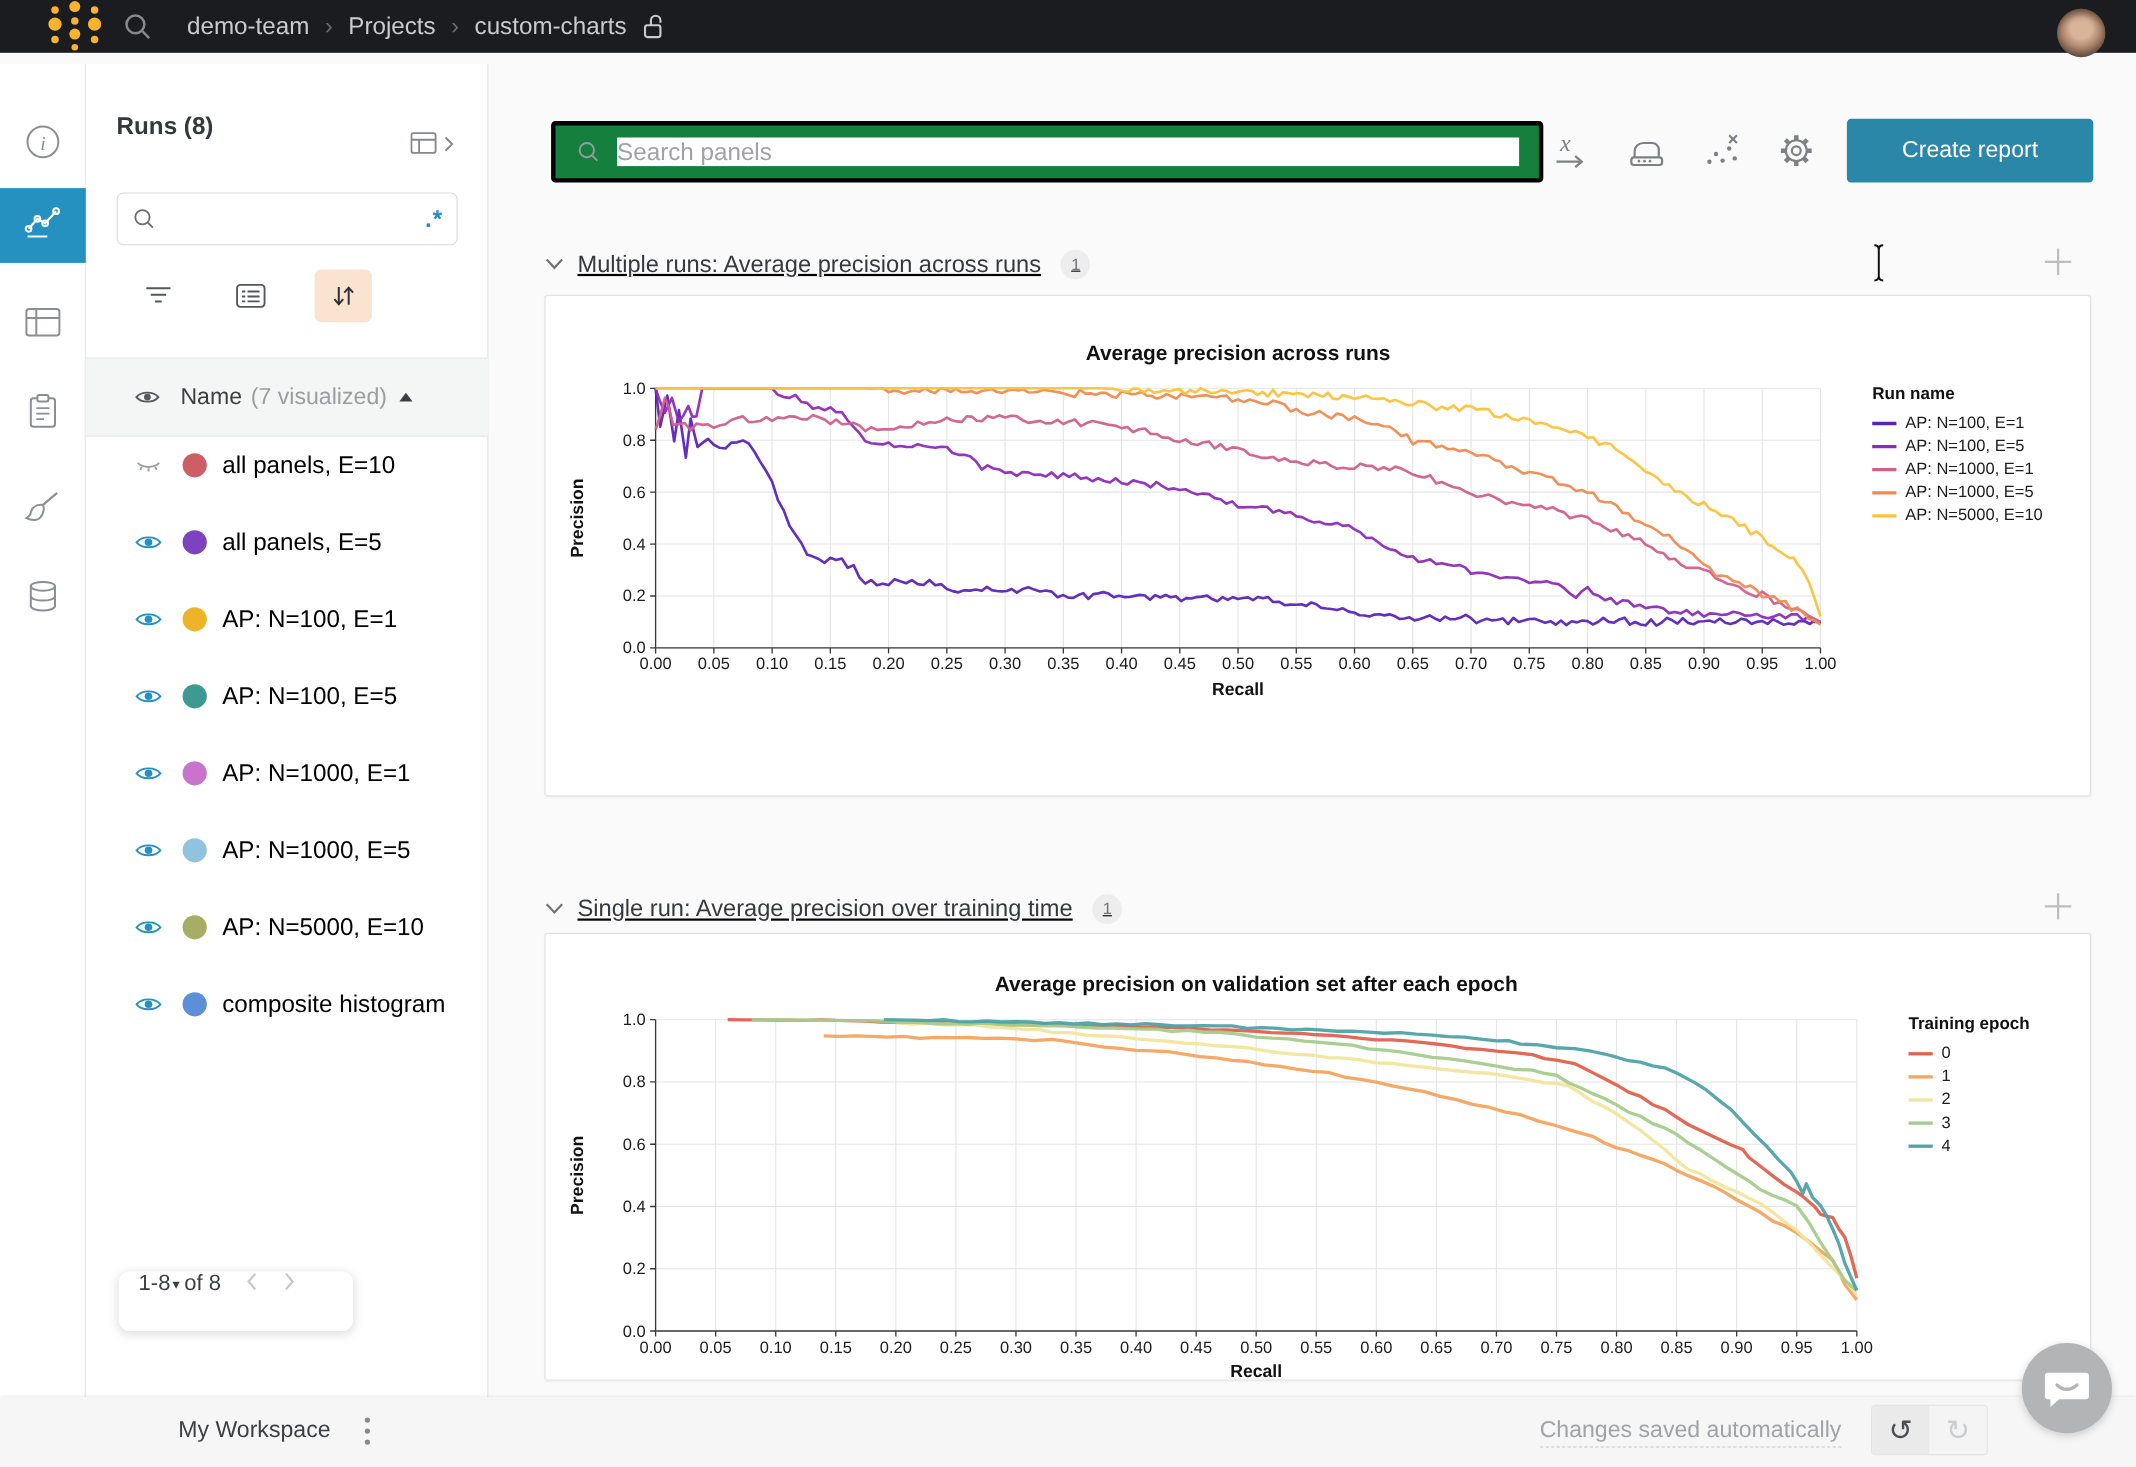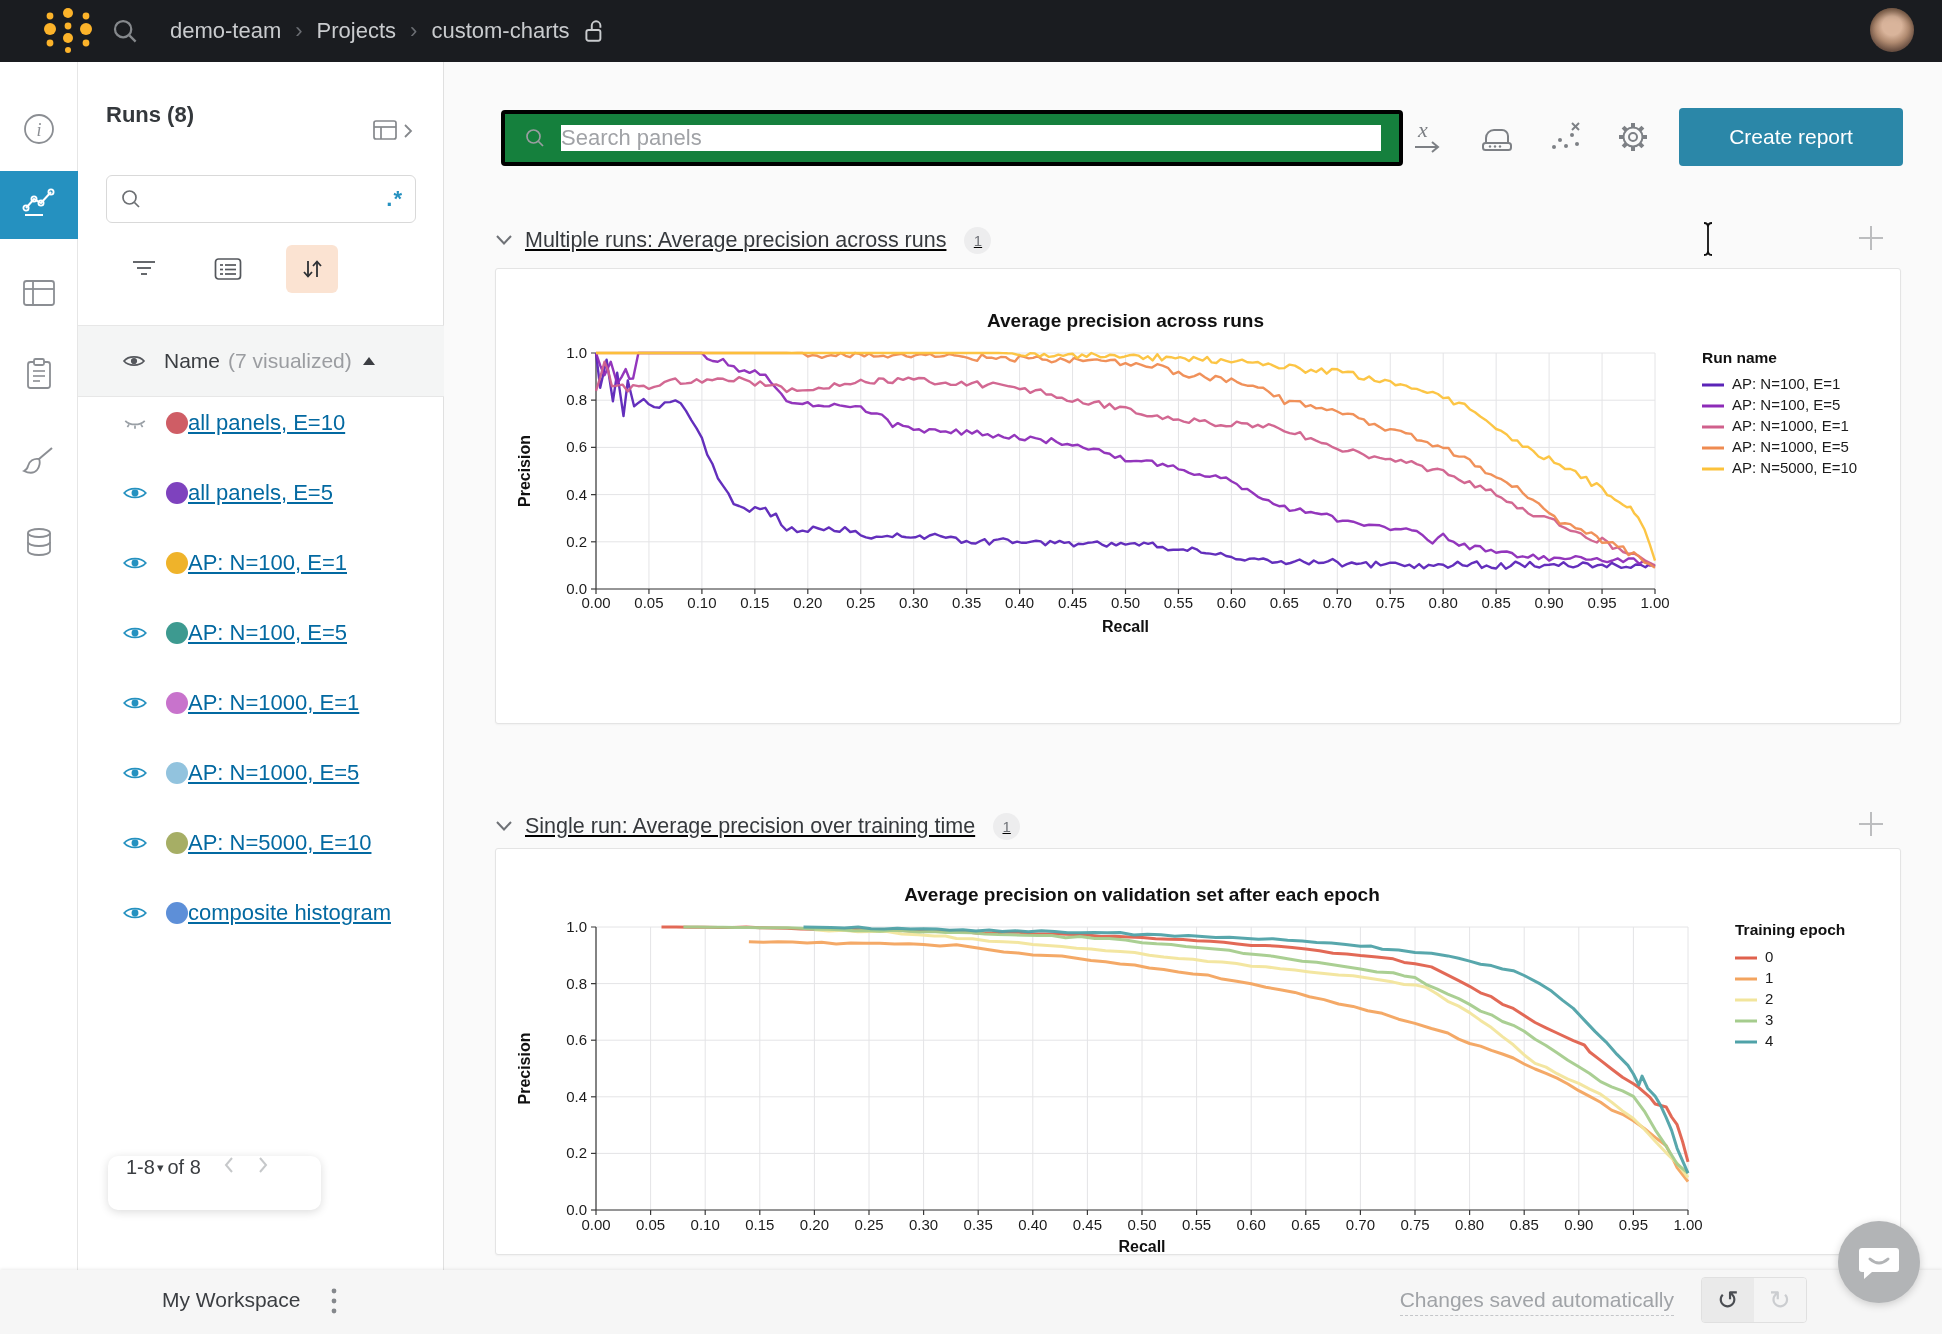--- a/index.html
+++ b/index.html
@@ -2,21 +2,21 @@
 <html><head>
 <meta charset="utf-8">
 <style>
   * { margin:0; padding:0; box-sizing:border-box; }
   html,body { width:1942px; height:1334px; overflow:hidden; background:#fafafa;
     font-family:"Liberation Sans", sans-serif; }
   .tex { background-image:radial-gradient(rgba(0,0,0,0.035) 1px, transparent 1.2px);
          background-size:7px 7px; }
 
   
-  #navbar { position:absolute; top:0; left:0; width:1942px; height:62px; background:#1a1c20;
+  #navbar { position:absolute; top:0; left:0; width:1942px; height:48px; background:#1a1c20;
     display:flex; align-items:center; z-index:30; }
   #navbar .crumb { color:#c9cbce; font-size:22px; cursor:pointer; }
   #navbar .sep { color:#6a6d72; font-size:22px; margin:0 14px; }
   #avatar { position:absolute; right:28px; top:8px; width:44px; height:44px; border-radius:50%;
     background:radial-gradient(circle at 50% 40%, #d9b49b 0 28%, #b08a70 50%, #6d5244 72%, #43332b 100%);
     box-shadow:inset 0 10px 8px -6px rgba(40,25,15,.55); }
 
   
   #rail { position:absolute; top:58px; left:0; width:78px; bottom:64px; background:#fff;
     border-right:1px solid #e6e6e6; z-index:10; }
@@ -40,21 +40,21 @@
   .icon-btn.peach { background:#fbe3d2; }
   #col-head { position:absolute; left:0; top:267px; width:366px; height:72px; background:#f4f5f5;
     border-top:1px solid #e7e7e7; border-bottom:1px solid #e7e7e7; display:flex; align-items:center;
     padding-left:42px; cursor:pointer;text-align:center; }
   #col-head .name { font-size:21px; color:#3b3e42; margin-left:16px; }
   #col-head .viz { font-size:21px; color:#9b9da1; margin-left:8px; }
   #runs-list { position:absolute; left:0; top:330px; width:366px; }
   .run-row { height:70px; display:flex; align-items:center; padding-left:42px; }
   .run-row .eye { width:30px; height:26px; cursor:pointer; }
   .run-row .dot { width:22px; height:22px; border-radius:50%; margin-left:16px; flex:none; }
-  .run-label { font-size:22px; color:#0369a1; white-space:nowrap; cursor:pointer;text-decoration:underline; }
+  .run-label { font-size:22px; color:#000000; margin-left:14px; white-space:nowrap; cursor:pointer; }
   #pagination { position:absolute; left:30px; bottom:60px; width:213px; height:54px; background:#fff;
     border-radius:10px; box-shadow:0 2px 10px rgba(0,0,0,.14); display:flex; align-items:flex-start;
     padding:0 18px; font-size:20px; color:#3b3e42; }
   #pagination .caret { font-size:13px; margin:4px 4px 0 2px; color:#3b3e42; }
   #pagination .chev { color:#c6c8ca; font-size:24px; margin-left:22px; cursor:default; line-height:0; }
 
   
   #main { position:absolute; top:58px; left:445px; right:0; bottom:64px; background:#fafafa; }
   #panel-search { position:absolute; left:56px; top:52px; width:902px; height:56px; background:#15803d;
     border:4px solid #000000; border-radius:4px; display:flex; align-items:center; padding:0 18px; }

